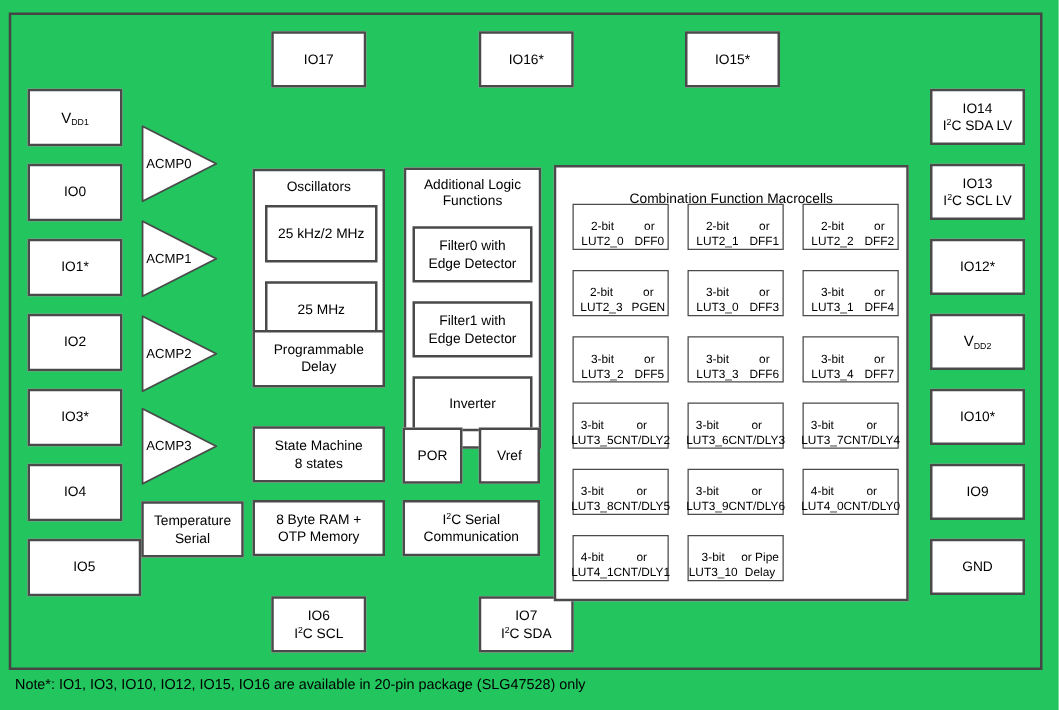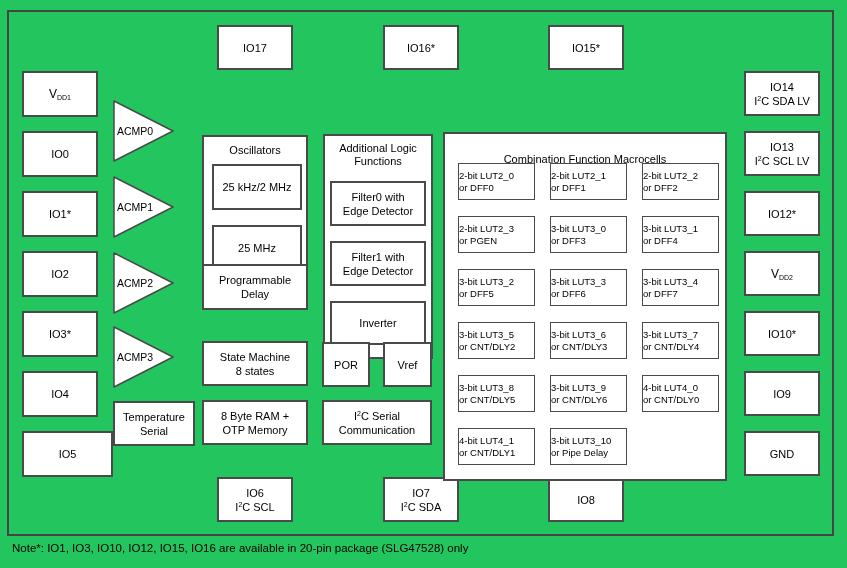--- a/index.html
+++ b/index.html
@@ -16,21 +16,21 @@
   .inner { position:absolute; border:2px solid #4a4a4a; background:#fff; box-sizing:border-box;
          display:flex; flex-direction:column; align-items:center; justify-content:center;
          text-align:center; font-size:11px; line-height:14px; }
   .acmp { position:absolute; width:62px; height:62px; }
   .acmp svg { position:absolute; left:0; top:0; }
   .acmp .lbl { position:absolute; left:4px; top:50%; transform:translateY(-50%);
          font-size:10.5px; }
   .mc-grid { position:absolute; left:13px; top:29px; display:grid;
          grid-template-columns:repeat(3,77px); column-gap:15px; row-gap:16px; }
   .mc-cell { width:77px; height:37px; border:1.5px solid #4a4a4a; box-sizing:border-box;
-         display:flex; flex-direction:column; align-items:flex-start; justify-content:center;
+         display:flex; flex-direction:row; align-items:flex-end; justify-content:center;
          text-align:center; font-size:9.5px; line-height:11.5px; background:#fff; }
   .mc-cell.empty { border:none; }
   .vmain { font-size:12px; }
   sub { font-size:7px; line-height:0; vertical-align:-2px; }
   sup { font-size:7px; line-height:0; vertical-align:4px; }
   .note { position:absolute; left:12px; top:542px; font-size:11.5px; }
   .mc-title { padding-top:19px; display:block; }
 </style>
 </head>
 <body>
@@ -95,23 +95,20 @@
   </div>
 
   <div class="box" style="left:217px;top:477px;width:76px;height:45px">
     <span>IO6</span>
     <span><span>I</span><sup>2</sup><span>C SCL</span></span>
   </div>
   <div class="box" style="left:383px;top:477px;width:76px;height:45px">
     <span>IO7</span>
     <span><span>I</span><sup>2</sup><span>C SDA</span></span>
   </div>
-  <div class="box" style="left:548px;top:477px;width:76px;height:45px">
-    <span>IO8</span>
-  </div>
 
   <div class="acmp" style="left:113px;top:100px">
     <svg width="62" height="62">
         <polygon points="1,1 60,31 1,61" fill="#ffffff" stroke="#4a4a4a" stroke-width="1.5" stroke-linejoin="round"></polygon>
       </svg>
     <span class="lbl">ACMP0</span>
   </div>
   <div class="acmp" style="left:113px;top:176px">
     <svg width="62" height="62">
         <polygon points="1,1 60,31 1,61" fill="#ffffff" stroke="#4a4a4a" stroke-width="1.5" stroke-linejoin="round"></polygon>

